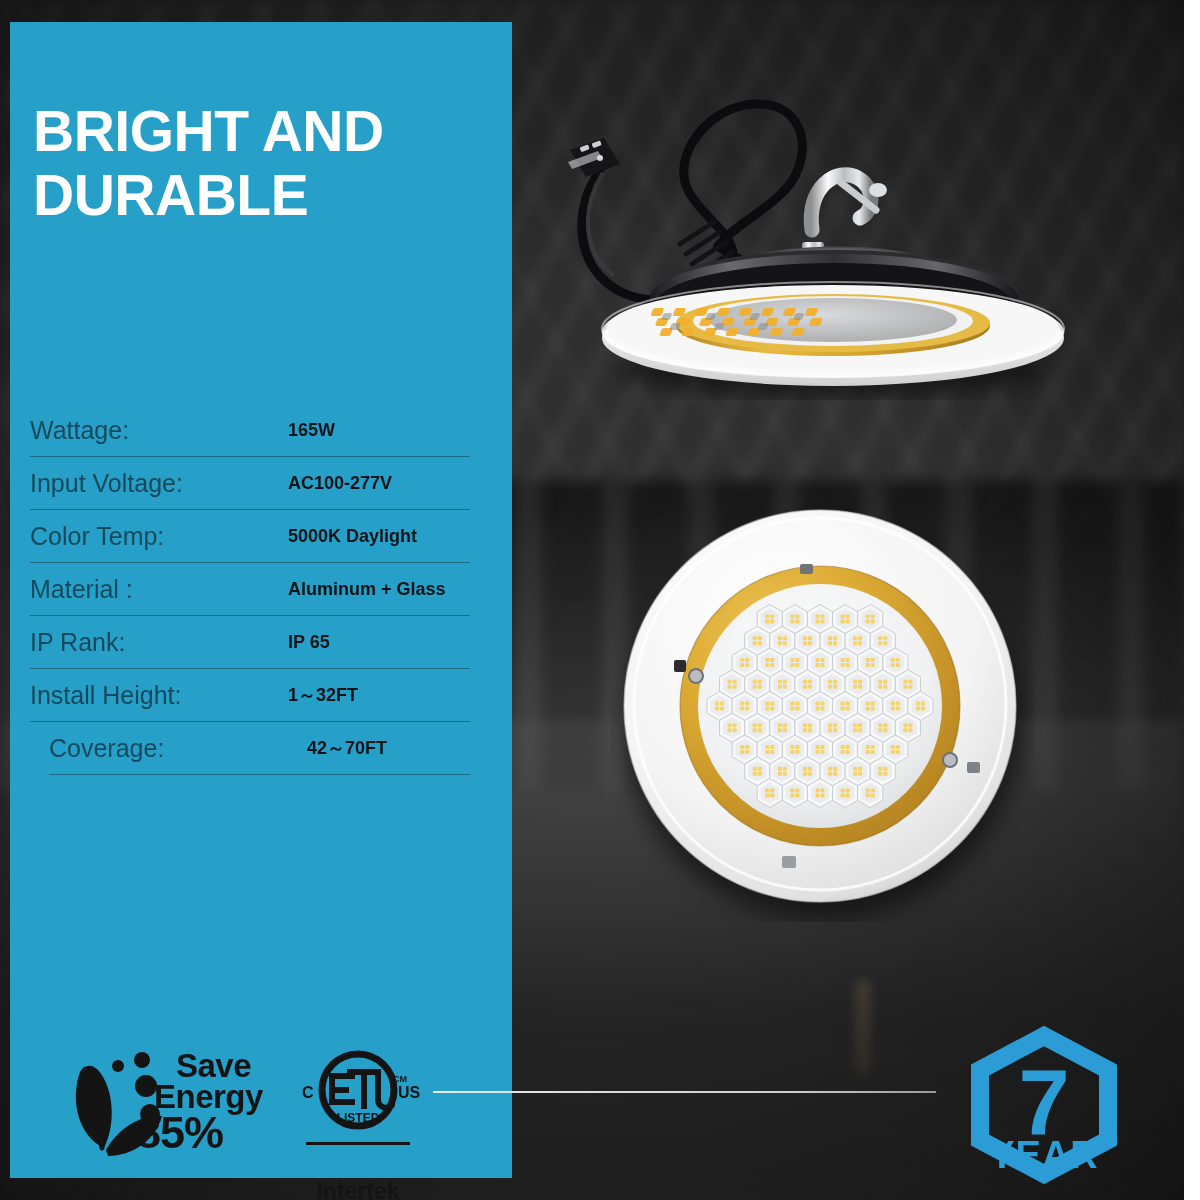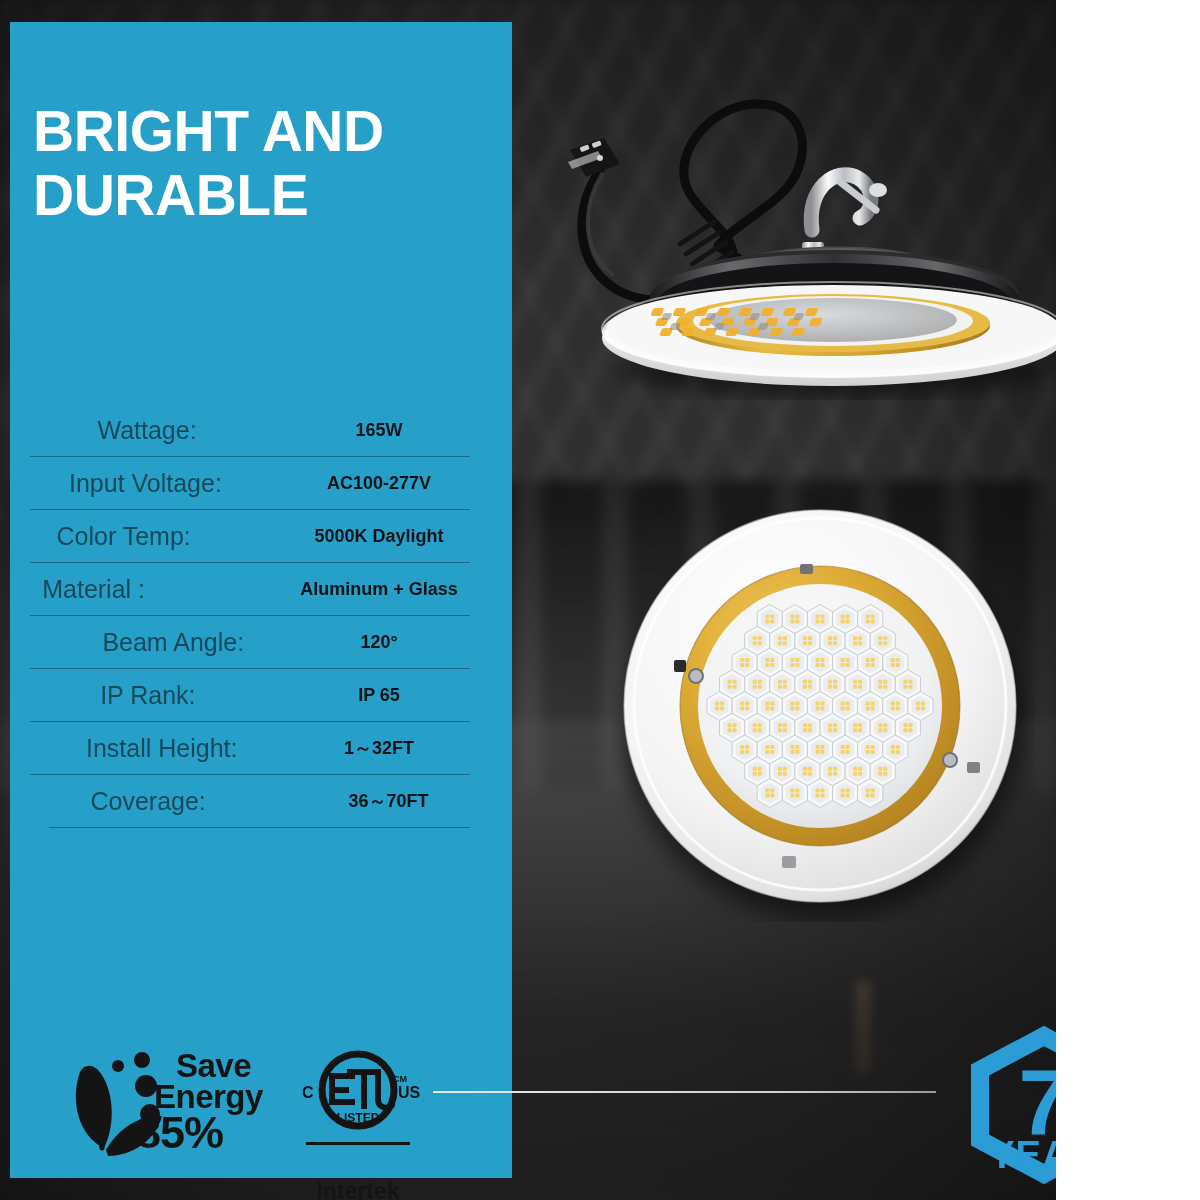--- a/index.html
+++ b/index.html
@@ -7,21 +7,21 @@
 
   html, body {
     width: 1200px;
     height: 1200px;
     overflow: hidden;
     font-family: "Liberation Sans", sans-serif;
   }
 
   #stage {
     position: relative;
-    width: 1056px;
+    width: 1184px;
     height: 1200px;
     background: #1d4ed8;
     overflow: hidden;
   }
 
   
   .bg-base {
     position: absolute; inset: 0;
     background:
       radial-gradient(ellipse 70% 55% at 52% 62%, #474747 0%, #3a3a3a 38%, #2e2e2e 68%, #262626 100%);
@@ -88,21 +88,20 @@
     position: absolute;
     left: 20px; top: 382px;
     width: 440px;
   }
   .spec-row {
     position: relative;
     height: 53px;
     border-bottom: 1.6px solid rgba(20,60,78,0.55);
     display: flex;
     align-items: center;
-    justify-content: center;
   }
   .spec-row:last-child { border-bottom: 1.6px solid rgba(20,60,78,0.55); margin-left: 19px; }
   .spec-label {
     width: 258px;
     color: #16495C;
     font-size: 25px;
     font-weight: normal;
     white-space: nowrap;
   }
   .spec-value {
@@ -796,34 +795,30 @@
       </div>
       <div class="spec-row">
         <span class="spec-label">Color Temp:</span>
         <span class="spec-value">5000K Daylight</span>
       </div>
       <div class="spec-row">
         <span class="spec-label">Material :</span>
         <span class="spec-value">Aluminum + Glass</span>
       </div>
       <div class="spec-row">
-        <span class="spec-label">Beam Angle:</span>
-        <span class="spec-value">120°</span>
-      </div>
-      <div class="spec-row">
         <span class="spec-label">IP Rank:</span>
         <span class="spec-value">IP 65</span>
       </div>
       <div class="spec-row">
         <span class="spec-label">Install Height:</span>
         <span class="spec-value">1～32FT</span>
       </div>
       <div class="spec-row">
         <span class="spec-label">Coverage:</span>
-        <span class="spec-value">36～70FT</span>
+        <span class="spec-value">42～70FT</span>
       </div>
     </div>
 
     <div id="save-energy">
       <svg width="200" height="124" viewBox="0 0 200 124" xmlns="http://www.w3.org/2000/svg">
         <g fill="#141414">
           <path d="M12 28 C 2 56, 10 92, 36 104 C 48 80, 46 44, 30 26 C 24 20, 16 20, 12 28 Z"></path>
           <path d="M38 106 C 50 84, 74 70, 94 72 C 88 96, 64 112, 40 112 Z"></path>
           <path d="M34 104 C 30 78, 30 52, 26 34" stroke="#141414" stroke-width="5" fill="none" stroke-linecap="round"></path>
           <circle cx="50" cy="22" r="6"></circle>

